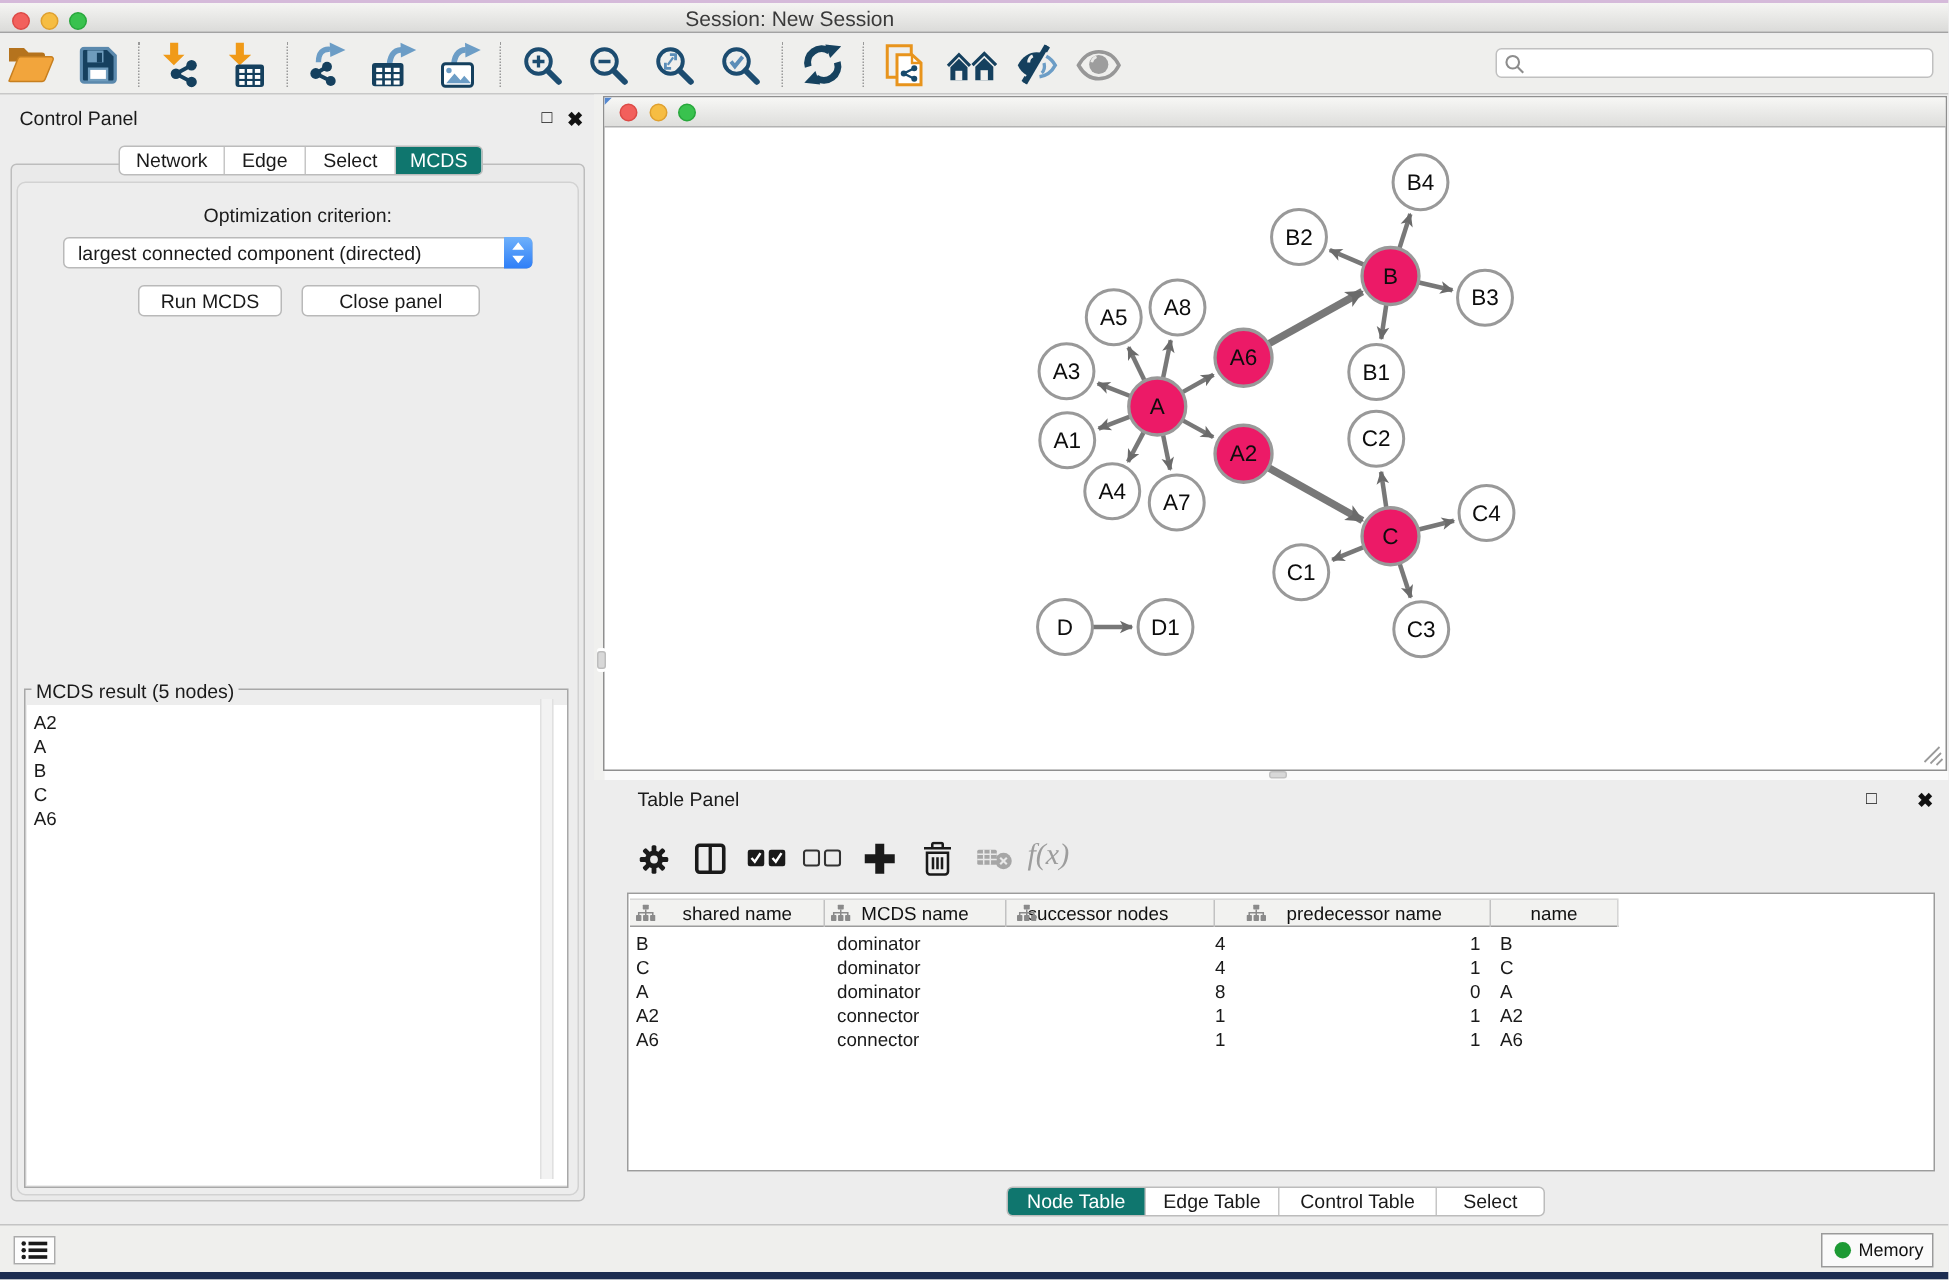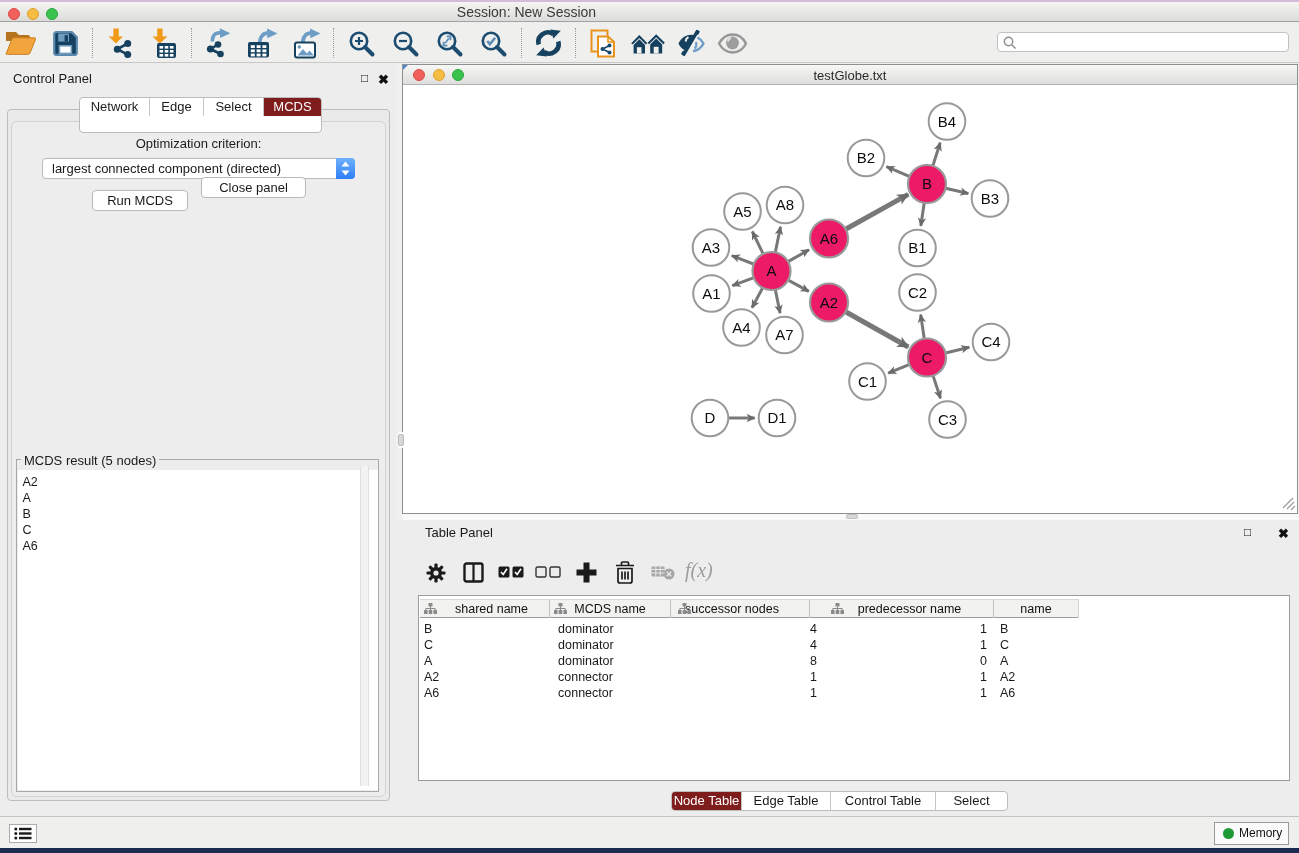--- a/index.html
+++ b/index.html
@@ -9,24 +9,24 @@
 #wall-top{left:0;top:0;width:1299px;height:2px;background:#d5bada}
 #titlebar{left:0;top:2px;width:1299px;height:20px;background:linear-gradient(#f5f5f3,#dbdbd9);border-bottom:1px solid #a3a3a3}
 .tl-dot{position:absolute;top:5.5px;width:12px;height:12px;border-radius:50%}
 #title-text{left:0;top:4px;width:1053px;text-align:center;color:#3a3a3a;font-size:14px}
 #toolbar{left:0;top:23px;width:1299px;height:40px;background:#efefed;border-bottom:1px solid #c8c8c8}
 .tsep{position:absolute;top:5px;height:30px;width:0;border-left:1px dotted #9a9a9a}
 #searchbox{left:997px;top:9px;width:292px;height:20px;background:#fff;border:1px solid #c0c0c0;border-radius:4px}
 
 #cp-title{left:13px;top:71px}
 .wbtn{position:absolute;font-weight:bold;color:#111}
-#cp-tabs{left:79px;top:97px;height:36px;display:flex;border:1px solid #bcbcbc;border-radius:4px;background:#fff;overflow:hidden}
+#cp-tabs{left:79px;top:97px;height:20px;display:flex;border:1px solid #bcbcbc;border-radius:4px;background:#fff;overflow:hidden}
 .tab{height:18px;line-height:18px;text-align:center;color:#1a1a1a;border-right:1px solid #c6c6c6}
 .tab:last-child{border-right:none}
-.tab.sel{background:#7f1d1d;color:#fff}
+.tab.sel{background:#0f766e;color:#fff}
 #cp-outer{left:7px;top:109px;width:383px;height:692px;background:#eaeaea;border:1px solid #bdbdbd;border-radius:4px}
 #cp-inner{left:11px;top:121px;width:375px;height:676px;background:#ededed;border:1px solid #d2d2d2;border-radius:6px}
 #opt-label{left:0;top:136px;width:397px;text-align:center;color:#1c1c1c}
 #dropdown{left:42px;top:158px;width:313px;height:21px;background:#fff;border:1px solid #b9b9b9;border-radius:4px;line-height:19px;padding-left:9px;color:#1a1a1a}
 #dd-btn{right:-1px;top:-1px;width:19px;height:21px;border-radius:0 4px 4px 0;background:linear-gradient(#6fb1fb,#2e7ef7);position:absolute}
 .btn{position:absolute;height:21px;background:#fff;border:1px solid #b9b9b9;border-radius:4px;text-align:center;line-height:19px;color:#1a1a1a}
 
 #fs{left:16px;top:459px;width:363px;height:333px;border:1px solid #a8a8a8}
 #fs-legend{left:21px;top:453px;background:#ededed;padding:0 3px;z-index:3;color:#1a1a1a}
 #fs-list{left:17.5px;top:470px;width:360px;height:320px;background:#fff;font-size:12.5px;padding-top:4px}
@@ -212,40 +212,39 @@
     <div class="tab" style="width:60px">Select</div>
     <div class="tab sel" style="width:57px">MCDS</div>
 </div>
 <div class="abs" id="opt-label">Optimization criterion:</div>
 <div class="abs" id="dropdown">largest connected component (directed)
   <div id="dd-btn"><svg width="19" height="21" viewBox="0 0 19 21">
         <path d="M9.5 3.5 L13.5 8.5 h-8 z M9.5 17.5 L5.5 12.5 h8 z" fill="#fff"></path>
       </svg></div>
 </div>
 <div class="btn" style="left:92px;top:190px;width:96px">Run MCDS</div>
-<div class="btn" style="left:201px;top:177px;width:105px">Close panel</div>
+<div class="btn" style="left:201px;top:190px;width:119px">Close panel</div>
 <div class="abs" id="fs"></div>
 <div class="abs" id="fs-legend">MCDS result (5 nodes)</div>
 <div class="abs" id="fs-list">
   <div class="li">A2</div>
     <div class="li">A</div>
     <div class="li">B</div>
     <div class="li">C</div>
     <div class="li">A6</div>
   <div id="fs-sb"></div>
 </div>
 
 <div class="abs" id="vsplit"></div>
 <div class="abs" id="netwin">
   <div id="nw-titlebar">
     <div class="tl-dot" style="left:10px;top:4px;background:#f2605c;border:1px solid #dc4a46"></div>
     <div class="tl-dot" style="left:29.5px;top:4px;background:#f6bd43;border:1px solid #dfa02f"></div>
     <div class="tl-dot" style="left:49px;top:4px;background:#39c24e;border:1px solid #28a73c"></div>
   </div>
-  <div id="nw-title">testGlobe.txt</div>
   <svg width="894" height="428" viewBox="403 85 894 428" style="position:absolute;left:0;top:21px">
   <defs>
     <marker id="a" viewBox="0 0 10 10" refX="9" refY="5" markerWidth="10.5" markerHeight="9" orient="auto" markerUnits="userSpaceOnUse">
           <path d="M0,0.3 L10,5 L0,9.7 L2.6,5 z" fill="#6b6b6b"></path>
         </marker>
     <marker id="at" viewBox="0 0 10 10" refX="9" refY="5" markerWidth="15" markerHeight="12" orient="auto" markerUnits="userSpaceOnUse">
           <path d="M0,0.3 L10,5 L0,9.7 L2.6,5 z" fill="#6b6b6b"></path>
         </marker>
   </defs>
   <g stroke="#787878">
@@ -463,21 +462,21 @@
   </div>
   <div class="row" style="left:1px;top:89px;width:869px">
     <div class="cell" style="left:4px">A6</div>
       <div class="cell" style="left:138px">connector</div>
       <div class="cell" style="left:251px;width:146px;text-align:right">1</div>
       <div class="cell" style="left:406px;width:161px;text-align:right">1</div>
       <div class="cell" style="left:580px">A6</div>
   </div>
 </div>
 <div class="abs" id="bt-tabs">
-  <div class="tab sel" style="width:70px">Node Table</div>
+  <div class="tab sel" style="width:92px">Node Table</div>
     <div class="tab" style="width:89px">Edge Table</div>
     <div class="tab" style="width:105px">Control Table</div>
     <div class="tab" style="width:71px">Select</div>
 </div>
 <div class="abs" id="statusbar"></div>
 <div class="abs" id="sb-btn">
     <svg width="18" height="13" viewBox="0 0 18 13" style="position:absolute;left:4px;top:2px">
   <g fill="#1a1a1a">
         <circle cx="1.8" cy="2" r="1.5"></circle>
         <circle cx="1.8" cy="6.5" r="1.5"></circle>

